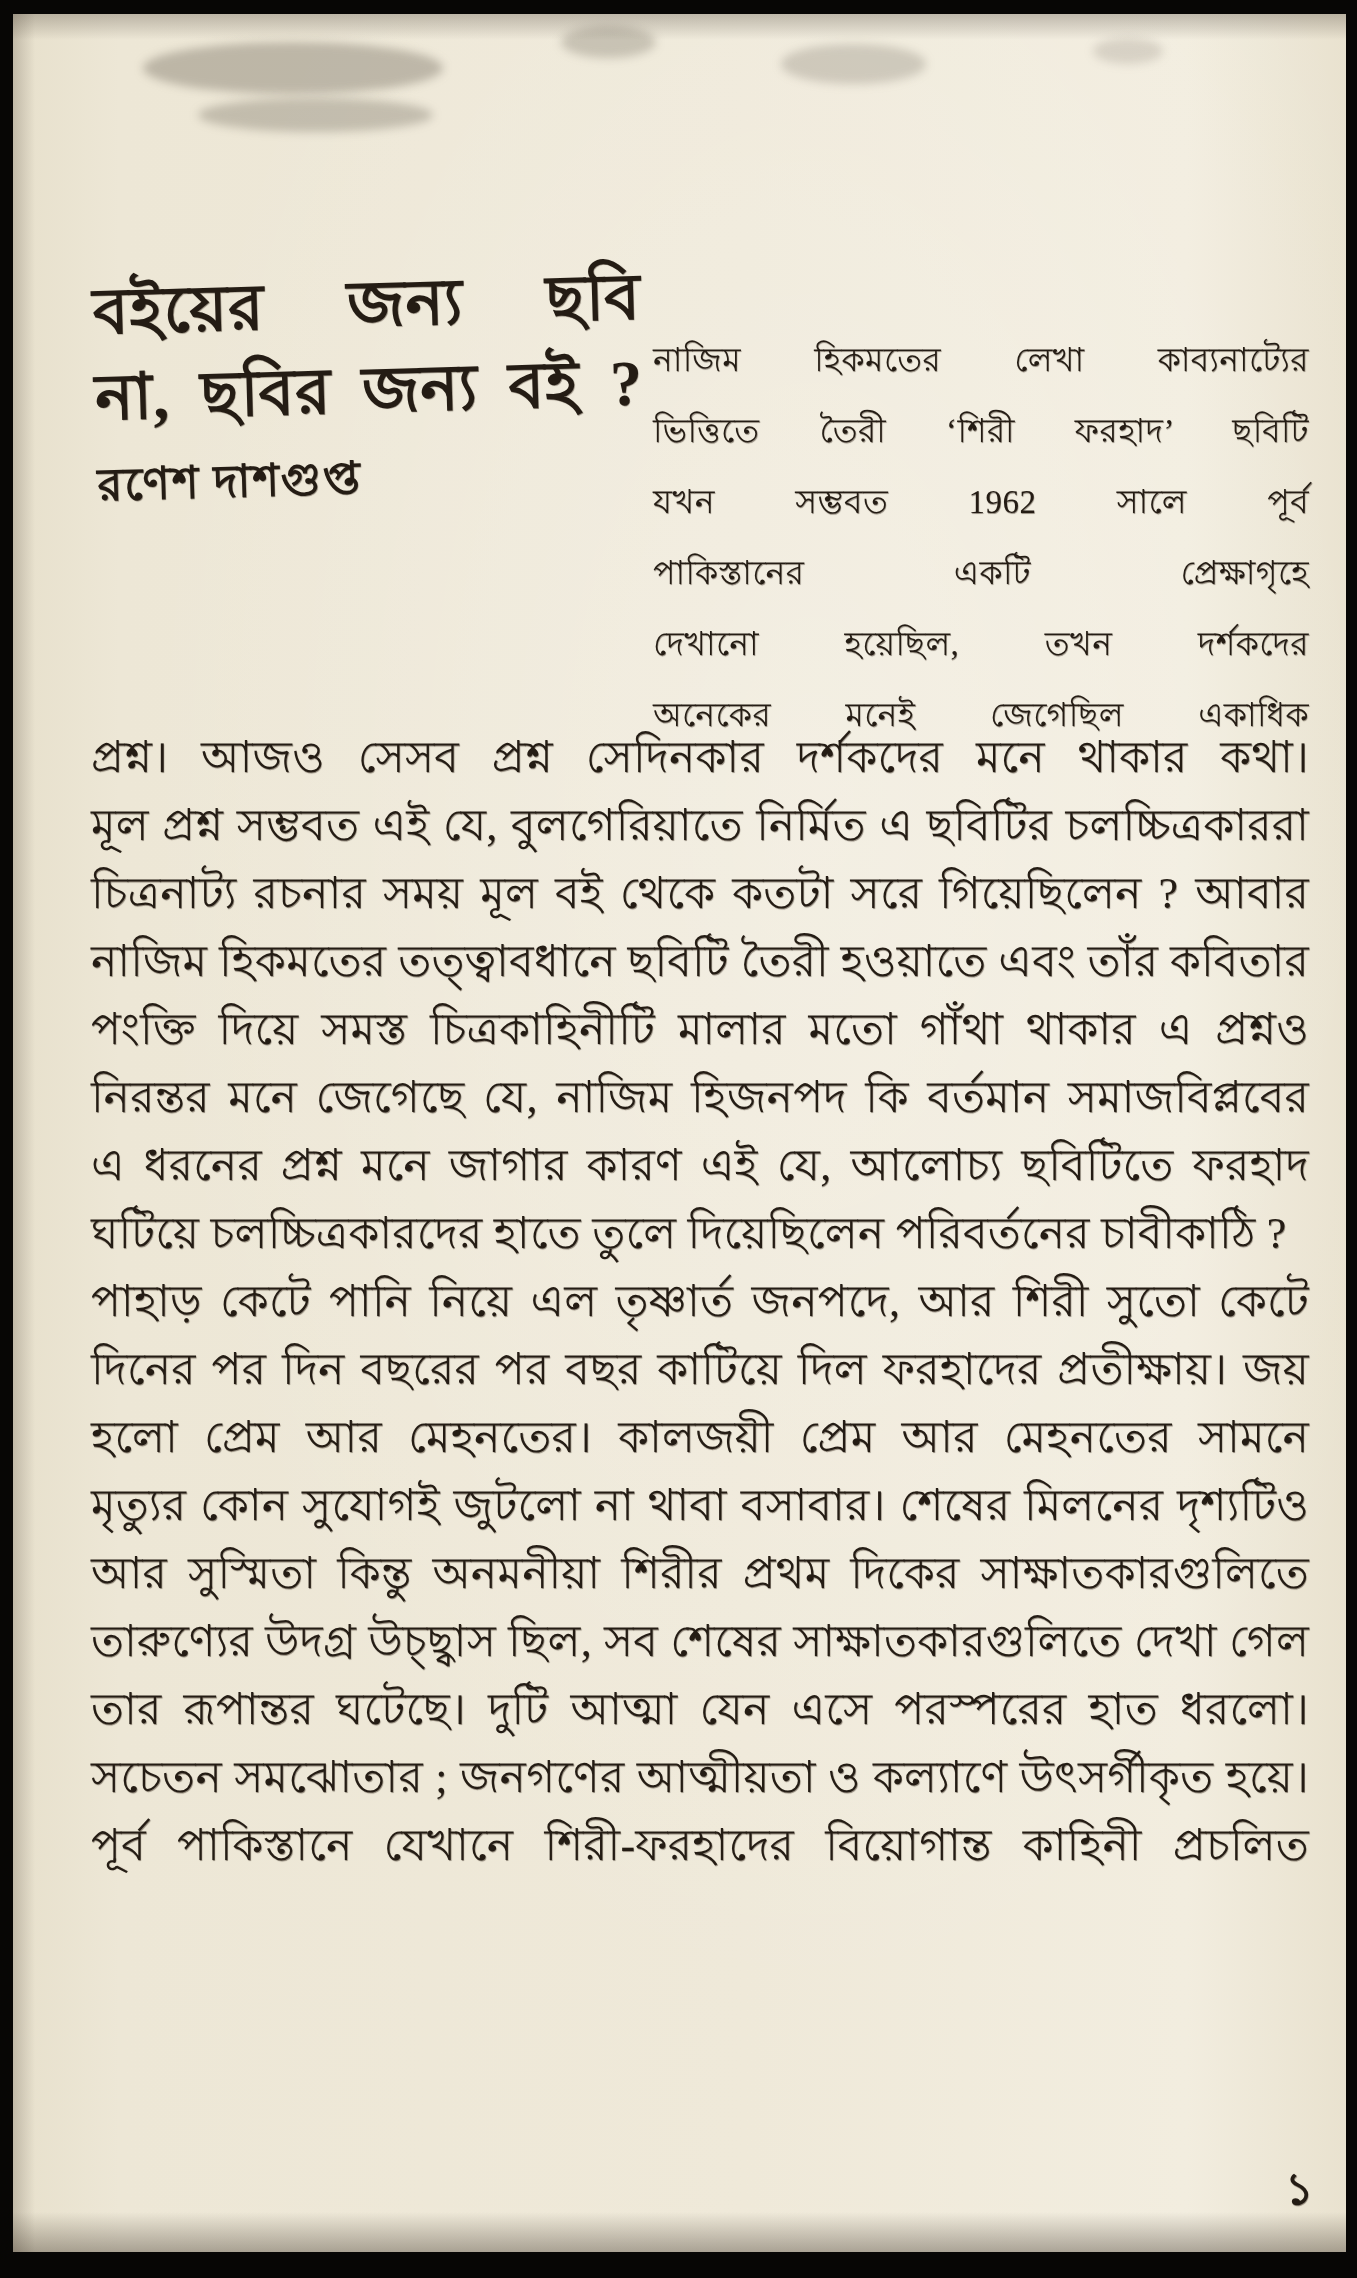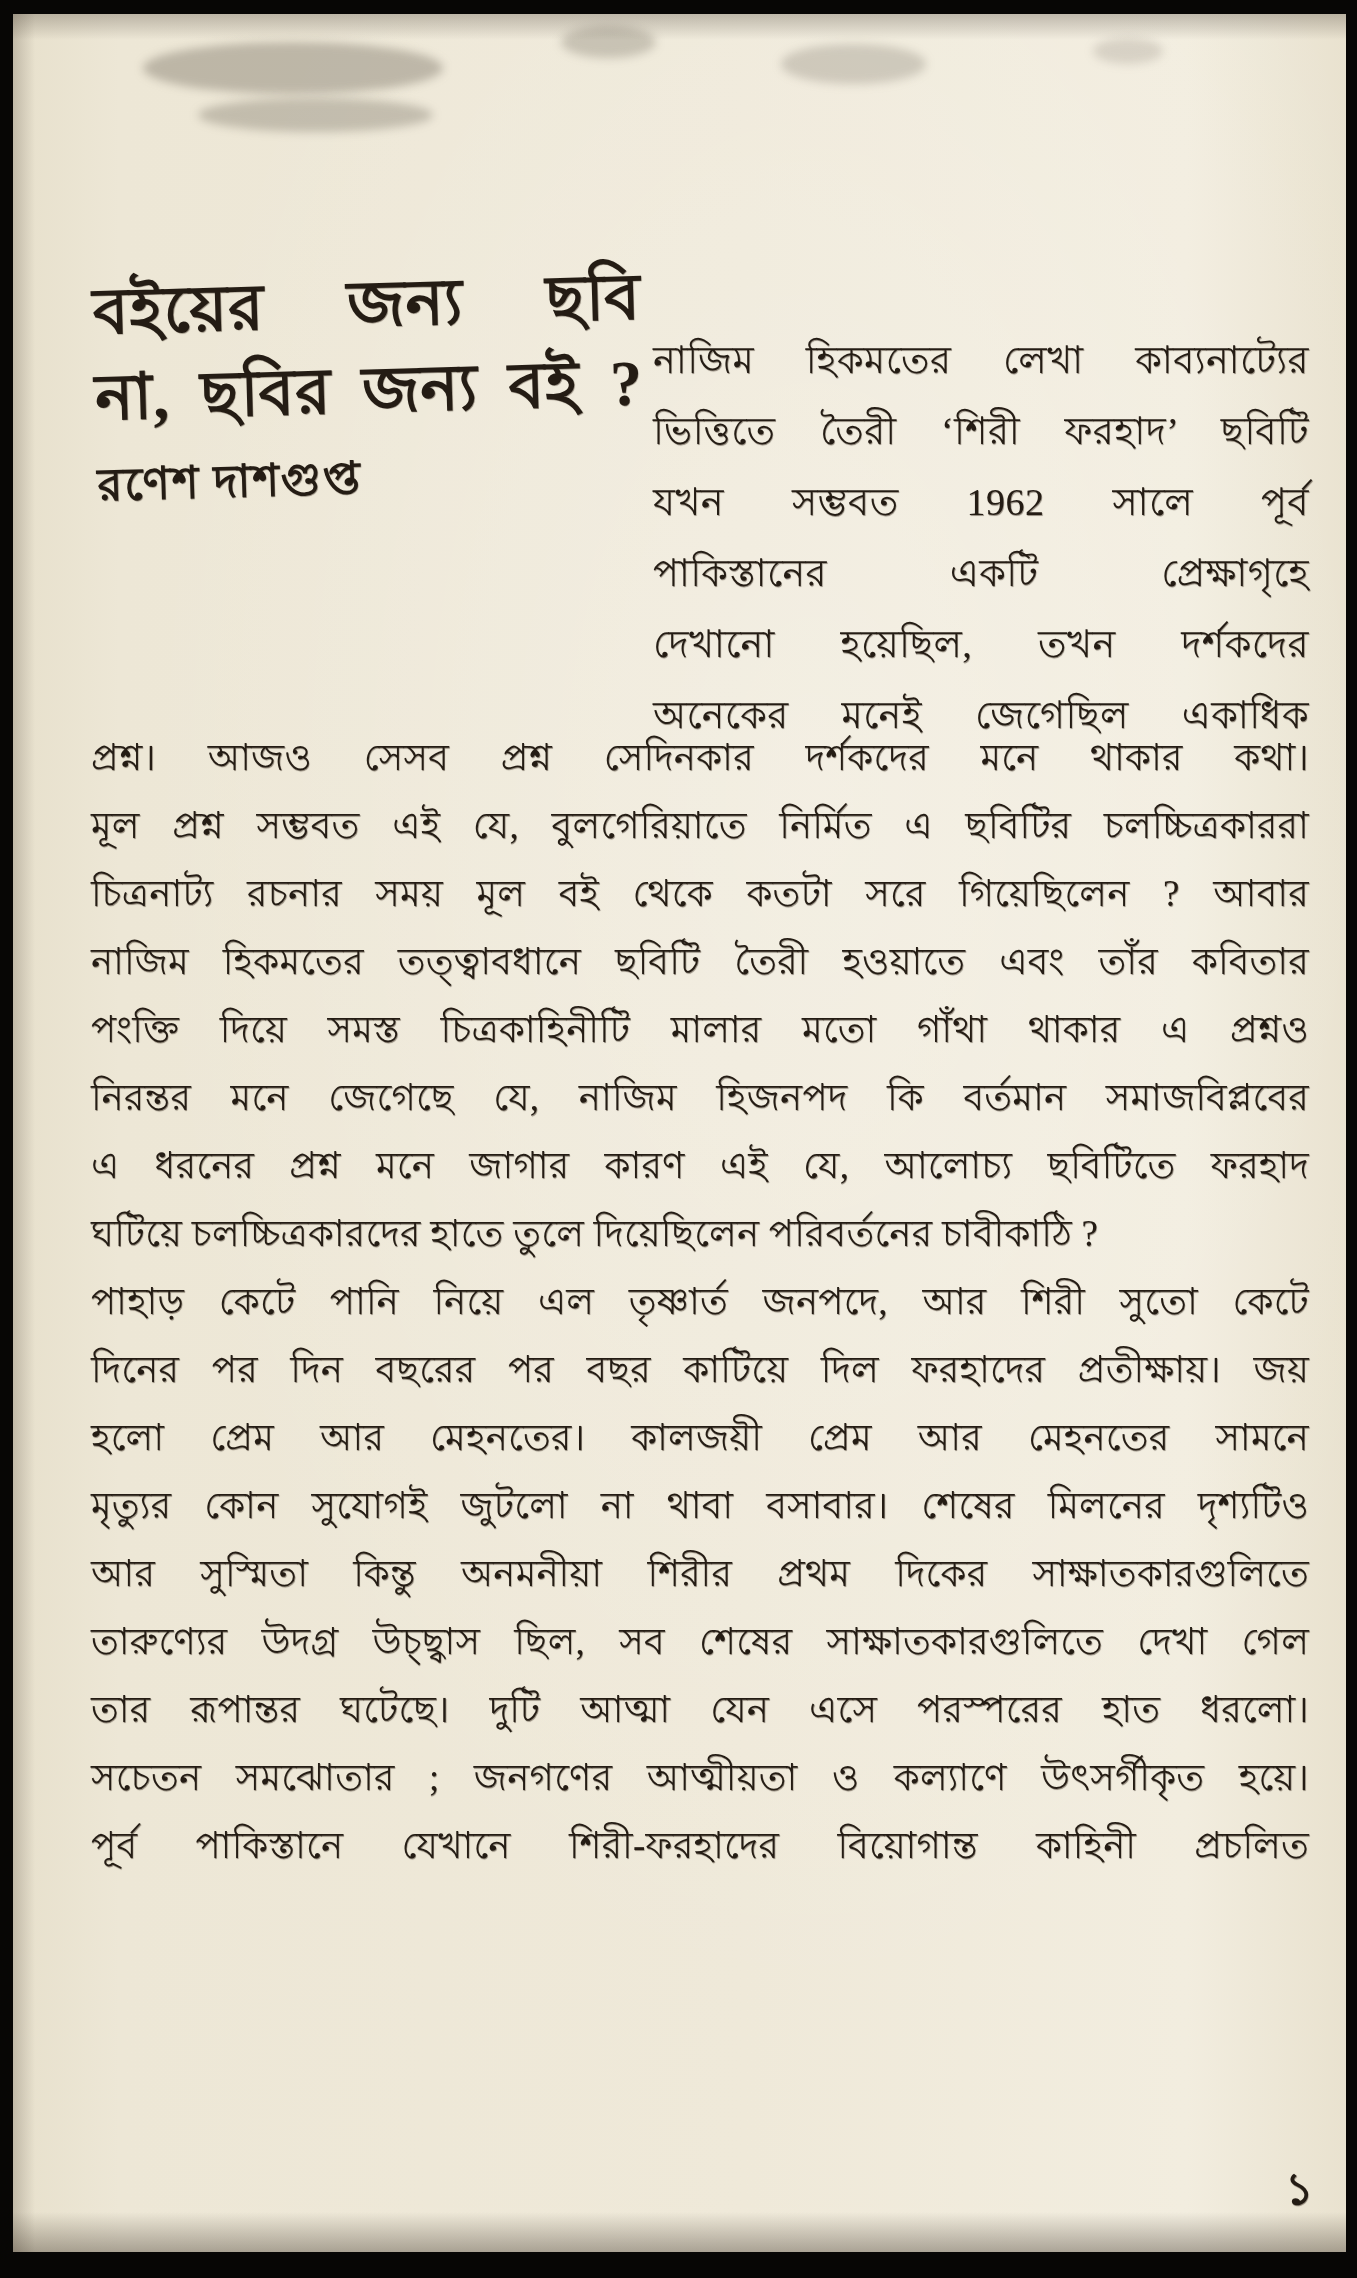--- a/index.html
+++ b/index.html
@@ -38,26 +38,26 @@
     font-size:64px;line-height:86px;font-weight:bold;
     text-align:justify;text-align-last:justify;
     letter-spacing:1px;white-space:nowrap;
   }
   .author-line{
     font-size:45px;line-height:60px;margin-top:14px;font-weight:bold;
     letter-spacing:2px;
   }
   .intro-col{position:absolute;left:640px;top:314px;width:656px;}
   .intro-col .tline{
-    height:71px;font-size:38px;line-height:64px;
+    height:71px;font-size:33px;line-height:64px;
     text-align:justify;text-align-last:justify;letter-spacing:.5px;
   }
   .body-col{position:absolute;left:78px;top:714px;width:1218px;}
   .body-col .tline{
-    height:68px;font-size:37px;line-height:60px;
+    height:68px;font-size:44px;line-height:60px;
     text-align:justify;text-align-last:justify;letter-spacing:.3px;
     white-space:nowrap;
     font-family:Liberation Serif, serif;
   }
   .body-col .tline.para-end{text-align-last:left;}
   .page-number{
     position:absolute;left:1272px;top:2142px;
     font-size:44px;font-weight:bold;
   }
 </style>

